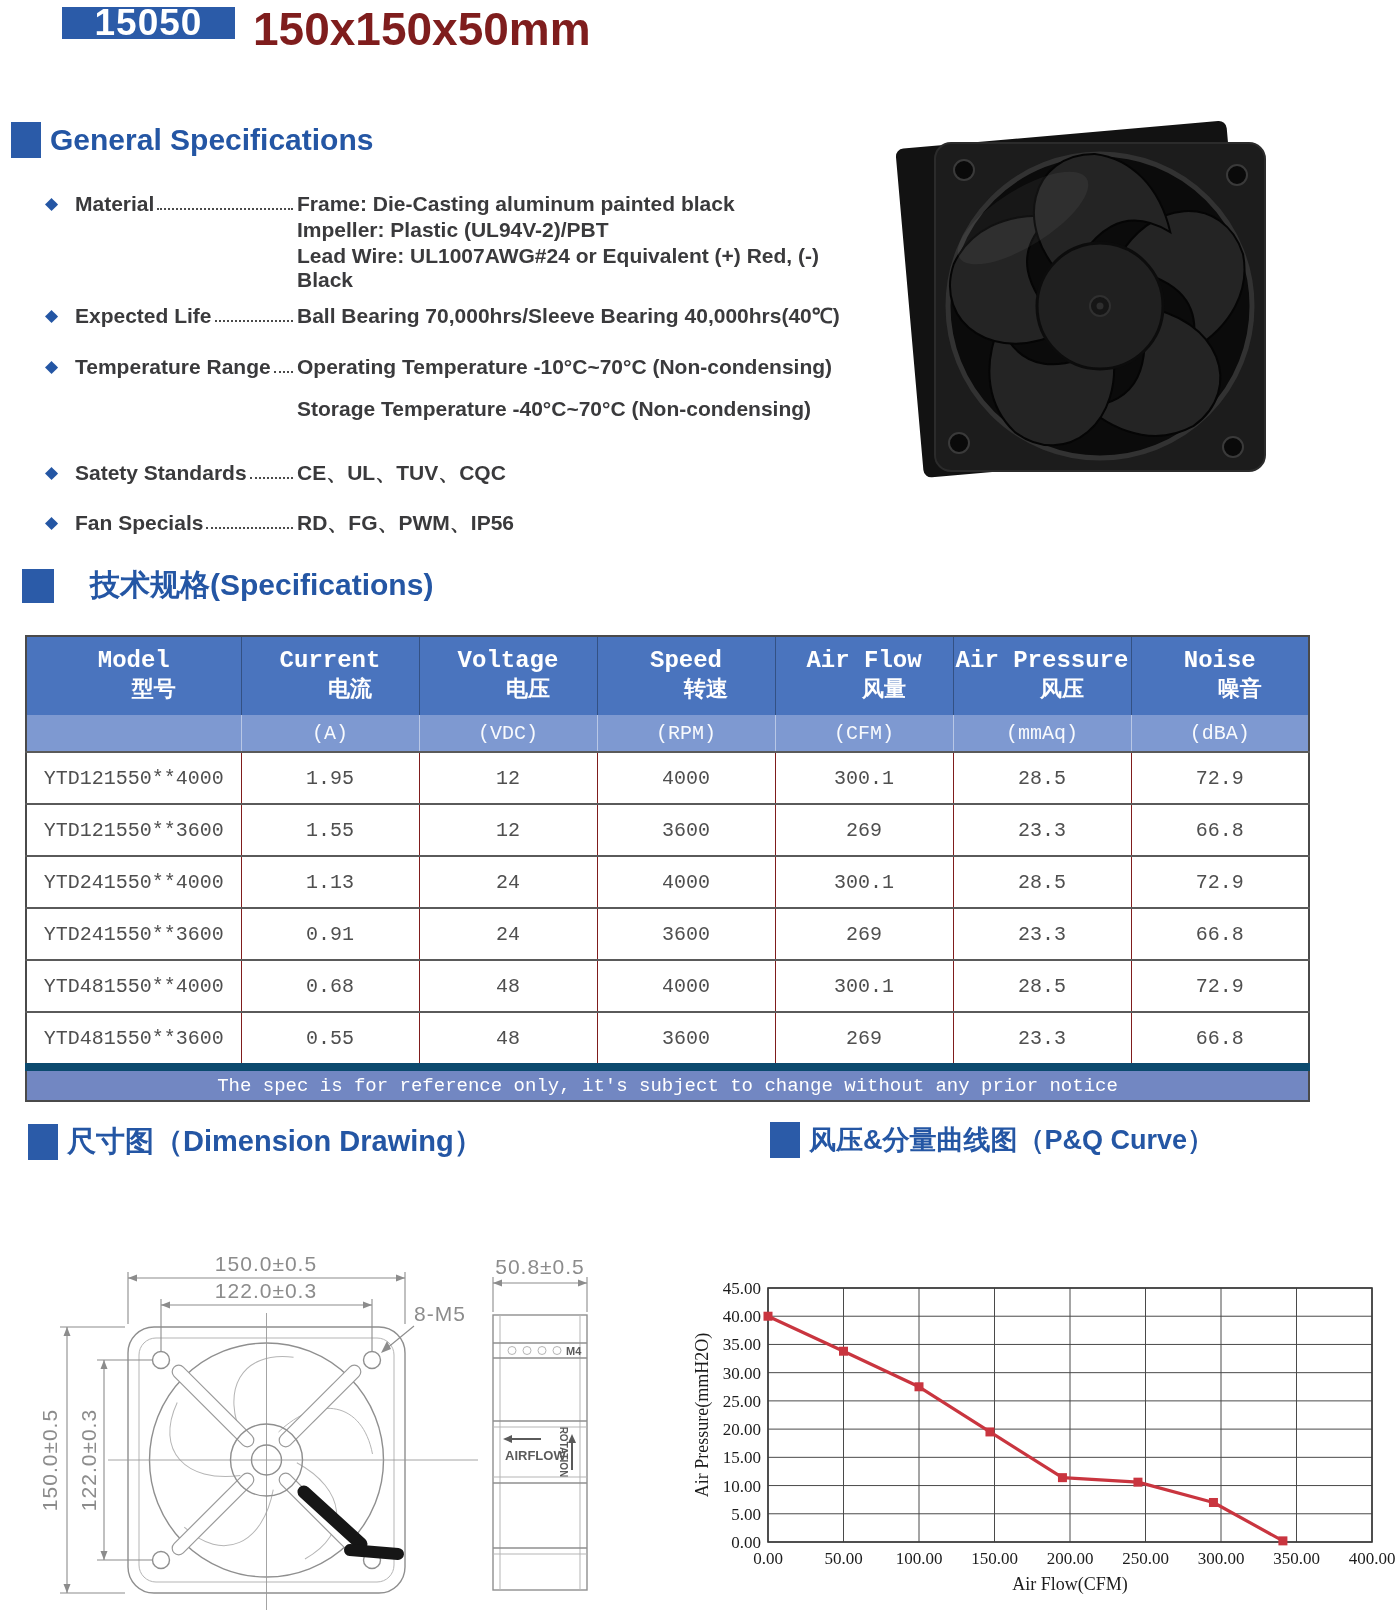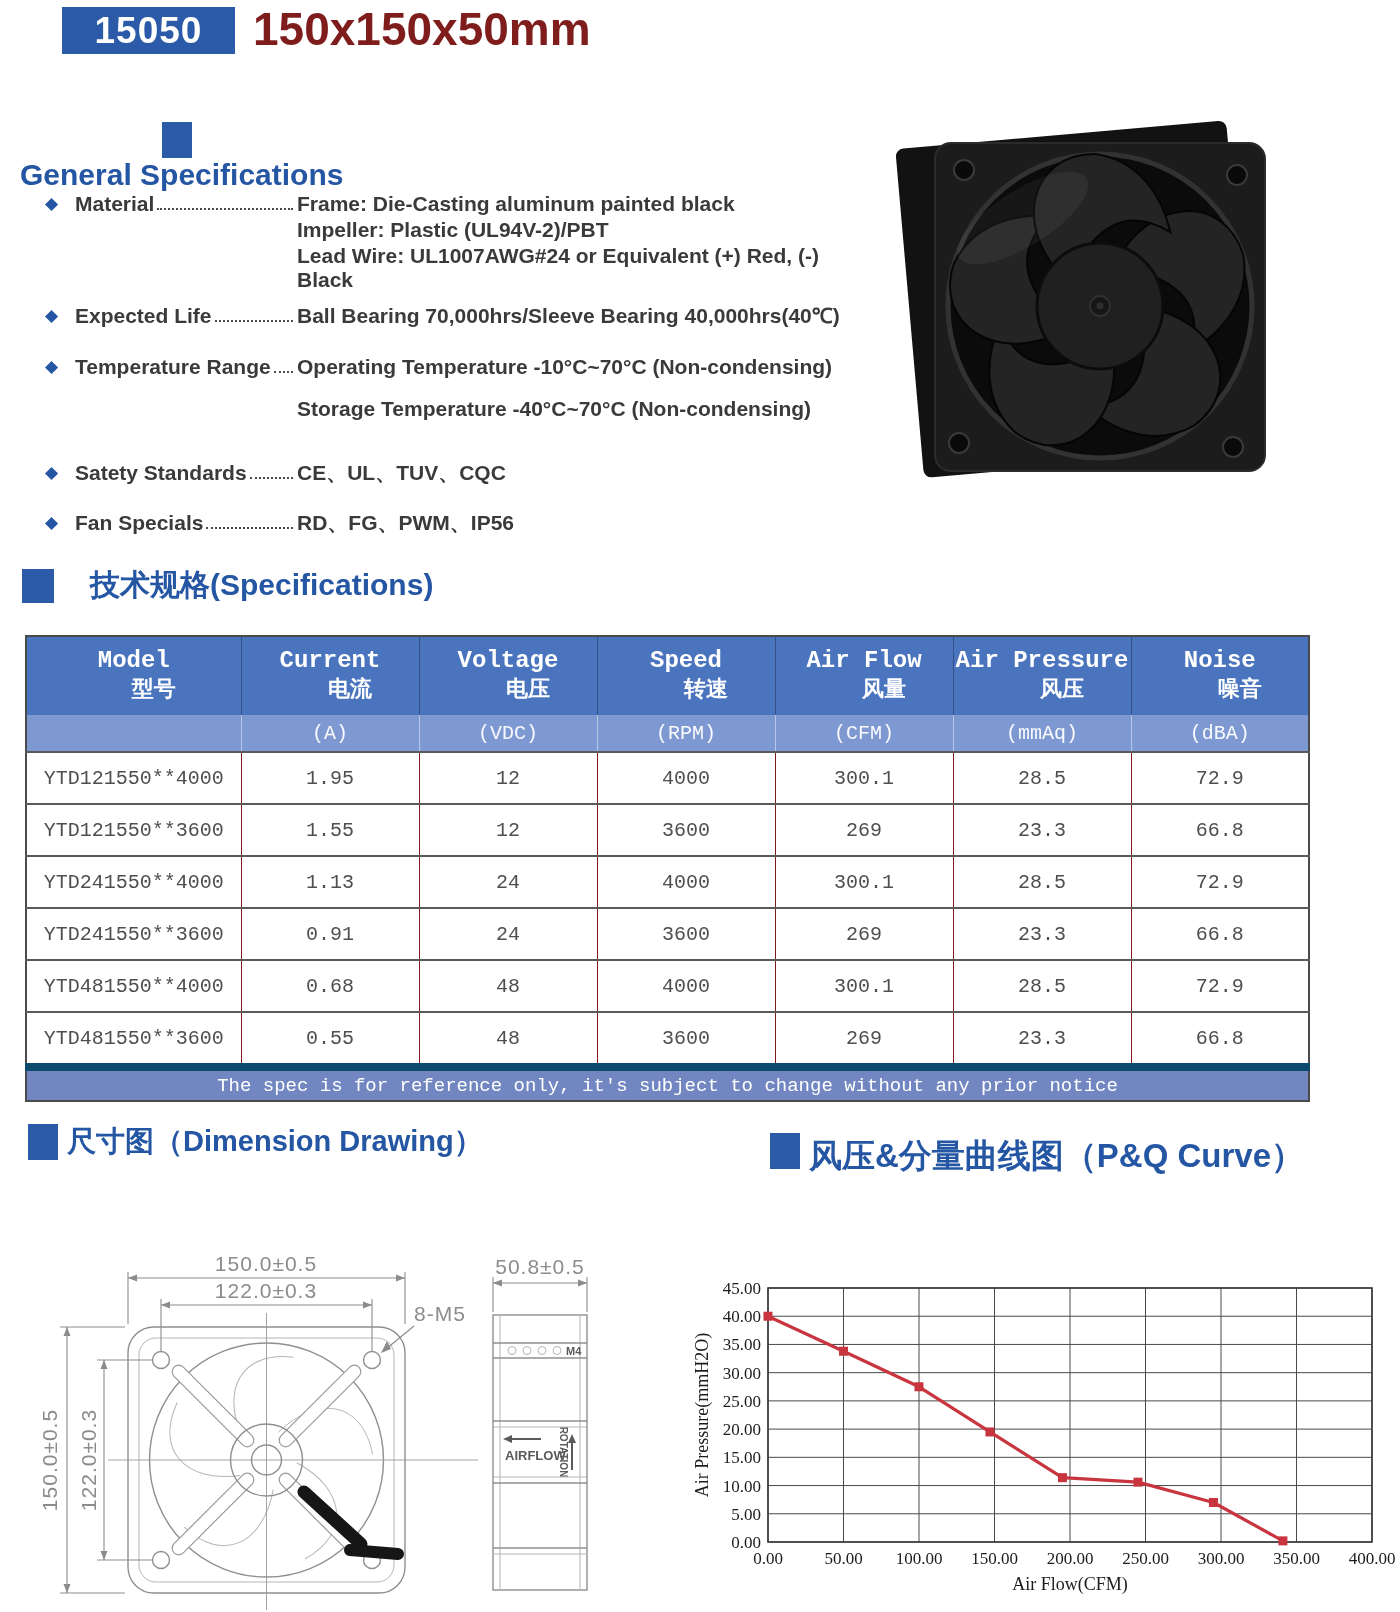--- a/index.html
+++ b/index.html
@@ -1,20 +1,20 @@
 <!DOCTYPE html>
 <html><head>
 <meta charset="utf-8">
 <style>
   html,body{margin:0;padding:0;background:#fff;}
   #page{position:relative;width:1400px;height:1612px;background:#fff;overflow:hidden;
         font-family:"Liberation Sans",sans-serif;color:#3a3a3c;}
 
   
-  .brand-box{position:absolute;left:62px;top:7px;width:173px;height:47px;background:#2b5ba8;
+  .brand-box{position:absolute;left:62px;top:7px;width:173px;height:32px;background:#2b5ba8;
              display:flex;align-items:center;justify-content:center;}
   .brand-box span{color:#fff;font-size:37px;font-weight:bold;letter-spacing:1px;}
   .size-title{position:absolute;left:253px;top:2px;font-size:46px;font-weight:bold;color:#7f1d1d;}
 
   
   .sec-head{position:absolute;display:flex;align-items:center;}
   .sec-sq{width:30px;height:36px;background:#2b5ba8;margin-right:9px;flex:none;}
   .sec-txt{font-size:30px;font-weight:bold;color:#2456a4;white-space:nowrap;}
 
   
@@ -63,21 +63,21 @@
 </head>
 <body>
 
 <div id="page">
 
   <div class="brand-box">
     <span>15050</span>
   </div>
   <div class="size-title">150x150x50mm</div>
 
-  <div class="sec-head" style="left:20px;top:122px;flex-direction:column;">
+  <div class="sec-head" style="left:11px;top:122px;">
     <div class="sec-sq"></div>
     <div class="sec-txt">General Specifications</div>
   </div>
 
   <div id="spec-list">
       <div class="spec-row mb0">
         <div class="spec-left">
           <span class="spec-bullet">◆</span>
           <span class="spec-label">Material</span>
           <span class="leader"></span>
@@ -277,21 +277,21 @@
         </tr>
       </tfoot>
   </table>
 
   <div class="sec-head" style="left:28px;top:1122px;">
     <div class="sec-sq"></div>
     <div class="sec-txt" style="font-size:29px;">尺寸图（Dimension Drawing）</div>
   </div>
   <div class="sec-head" style="left:770px;top:1122px;">
     <div class="sec-sq"></div>
-    <div class="sec-txt" style="font-size:33px;margin-top:12px;">风压&amp;分量曲线图（P&amp;Q Curve）</div>
+    <div class="sec-txt" style="font-size:27px;">风压&amp;分量曲线图（P&amp;Q Curve）</div>
   </div>
 
   <svg id="dim-svg" width="620" height="432" viewBox="0 0 620 432">
 
     <g>
       <rect x="108" y="147" width="277" height="266" rx="26" class="drawline"></rect>
       <rect x="119" y="158" width="255" height="244" rx="17" class="thinline"></rect>
       <circle cx="246.5" cy="280" r="117" class="drawline"></circle>
 
       <g class="thinline">

